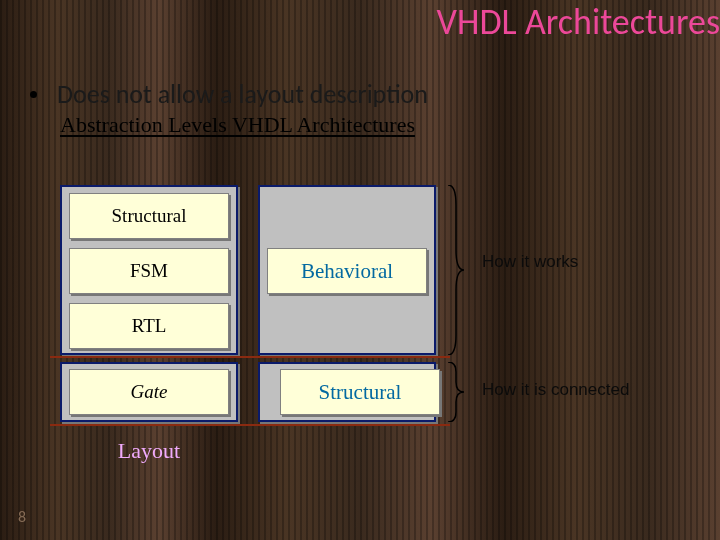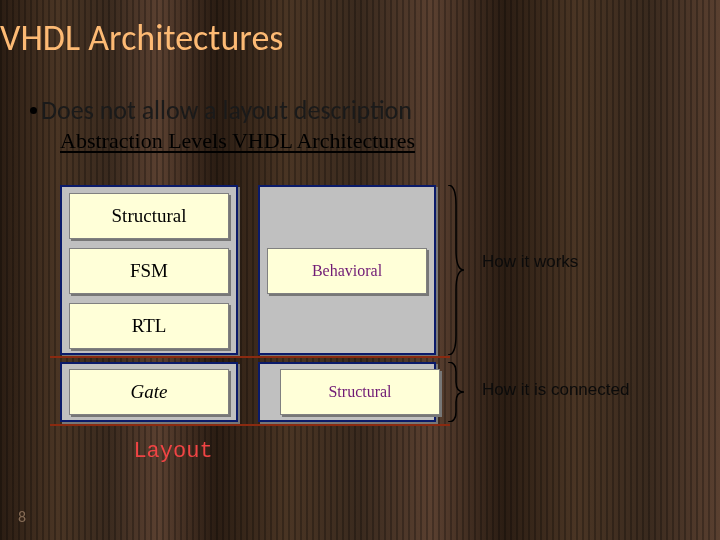--- a/index.html
+++ b/index.html
@@ -12,30 +12,30 @@
         transparent 2px, transparent 6px),
       linear-gradient(90deg,
         #2b1d13 0%, #4a3524 8%, #3a2a1e 15%, #5a4030 22%,
         #2b1d13 30%, #4a3524 40%, #3a2a1e 50%, #5a4030 60%,
         #2b1d13 70%, #4a3524 80%, #3a2a1e 90%, #5a4030 100%);
     font-family: "Segoe UI", Calibri, Arial, sans-serif;
     color: #1a1a1a;
     position: relative;
   }
   .title {
-    text-align: left;
+    text-align: right;
     font-size: 36px;
     font-weight: 400;
-    padding-top: 16px;
-    color: #fdba74;
+    padding-top: 0;
+    color: #ec4899;
   }
   .bullet-line {
     display: flex;
     align-items: center;
-    gap: 4px;
+    gap: 20px;
     font-size: 26px;
     margin: 34px 0 2px 30px;
   }
   .bullet-dot {
     width: 7px; height: 7px; border-radius: 50%;
     background: #000; flex-shrink: 0;
   }
   .subtitle {
     font-family: "Times New Roman", serif;
     font-size: 22px;
@@ -56,36 +56,36 @@
     background: #ffffd8;
     border: 1px solid #808080;
     box-shadow: 2px 2px 0 #777;
     display: flex; align-items: center; justify-content: center;
     font-family: "Times New Roman", serif;
     font-size: 19px;
     color: #000;
   }
   .lvl-layout {
     background: transparent;
-    color: #ef4444;
-    font-family: Liberation Mono, monospace;
+    color: #f0abfc;
+    font-family: Liberation Serif, serif;
     font-size: 22px;
-    border: none; box-shadow: none; margin-left: 24px;
+    border: none; box-shadow: none;
   }
   
   .arch-box {
     position: absolute;
     width: 160px; height: 46px;
     background: #ffffd8;
     border: 1px solid #808080;
     box-shadow: 2px 2px 0 #777;
     display: flex; align-items: center; justify-content: center;
     font-family: "Times New Roman", serif;
-    font-size: 16px;
-    color: #701a75;
+    font-size: 21px;
+    color: #0369a1;
   }
   
   .blue-wrap {
     position: absolute;
     border: 2px solid #0a1a6a;
     box-shadow: 2px 2px 0 #777;
     background: #c0c0c0;
   }
   .hr-red {
     position: absolute;

